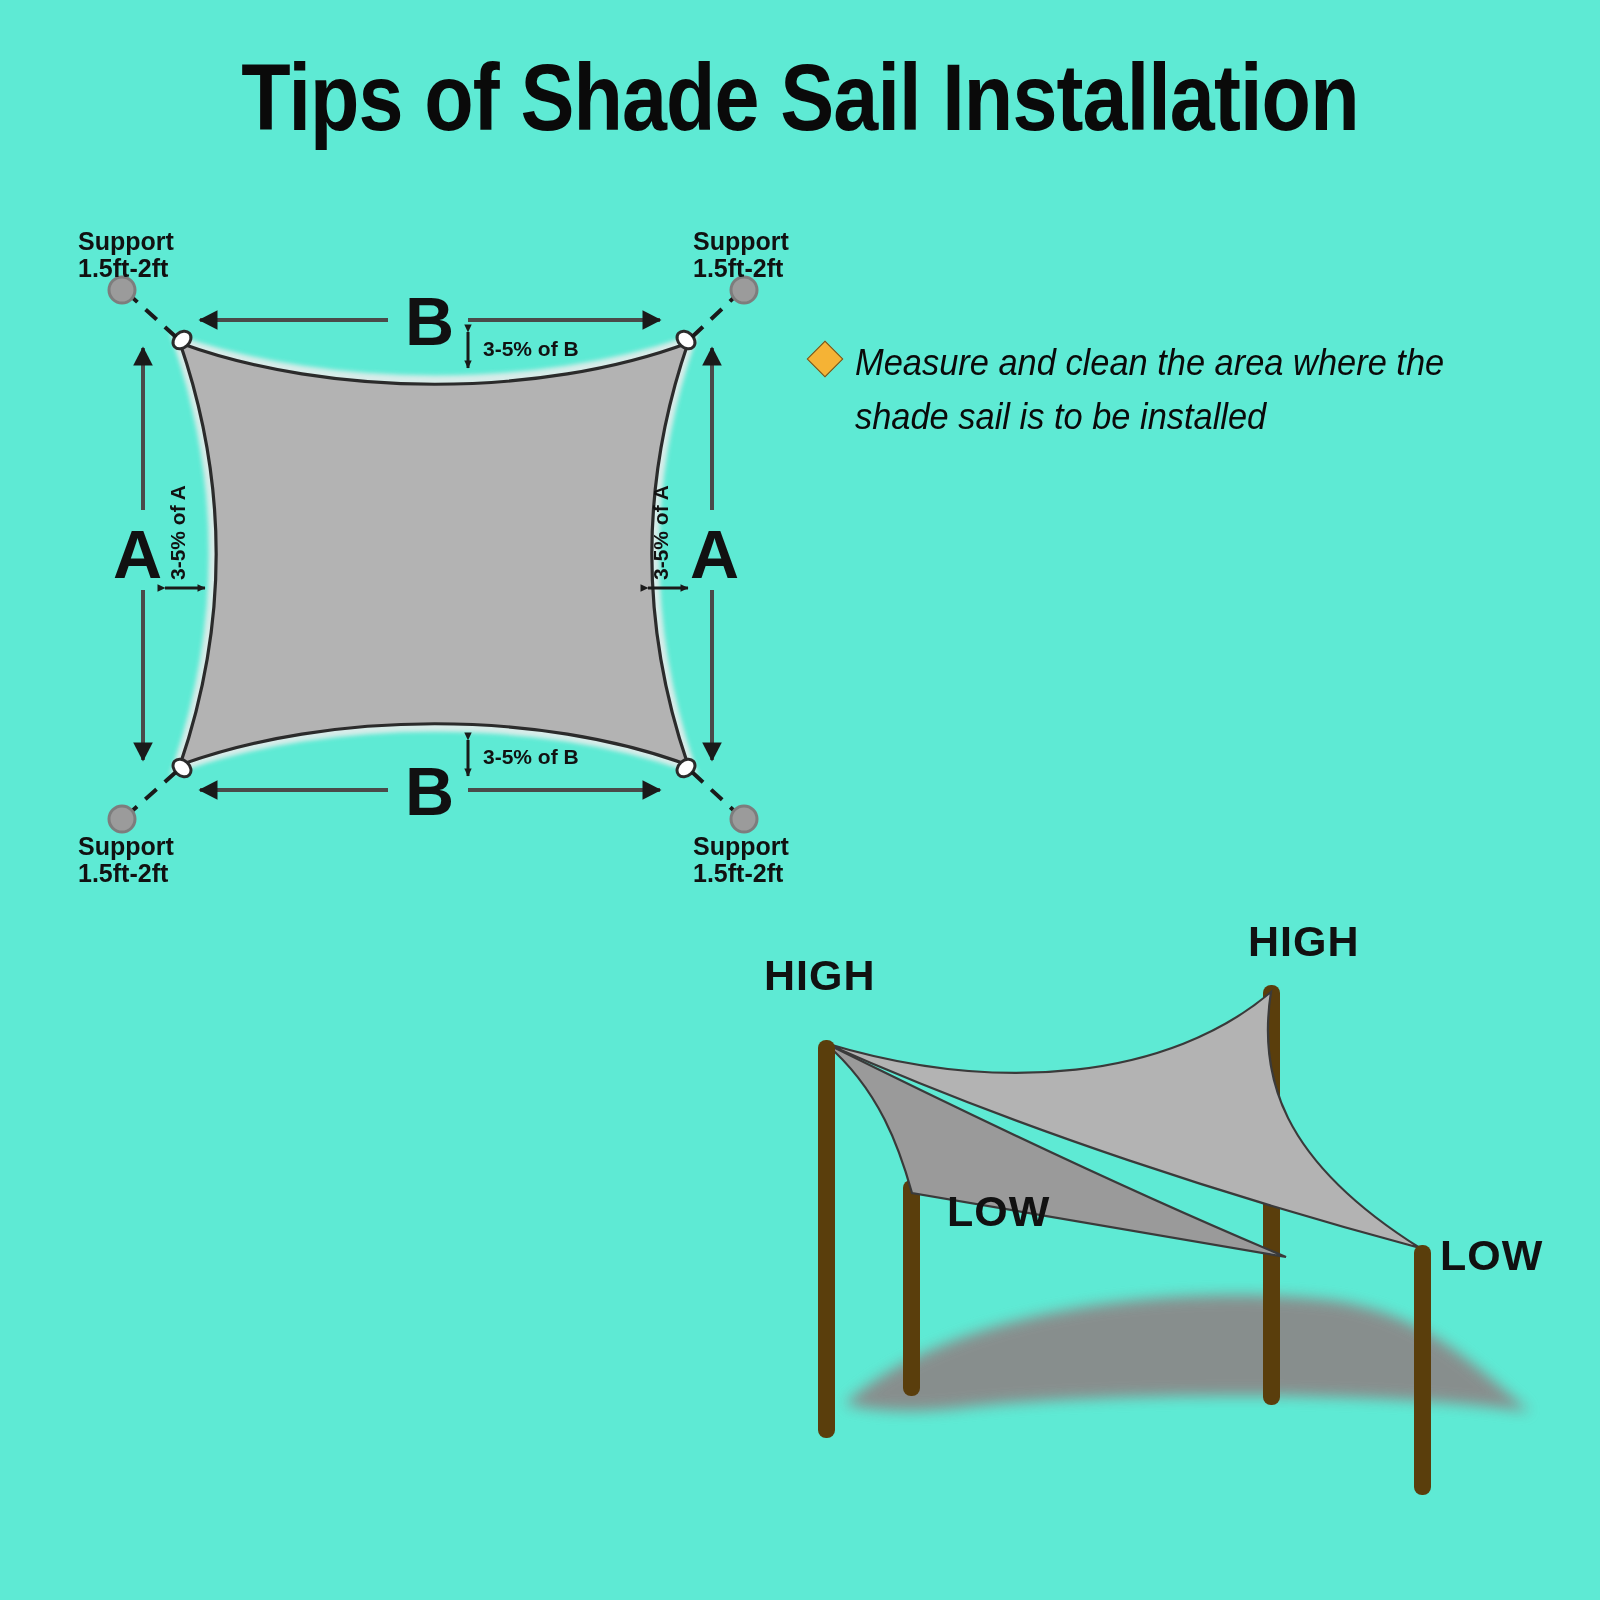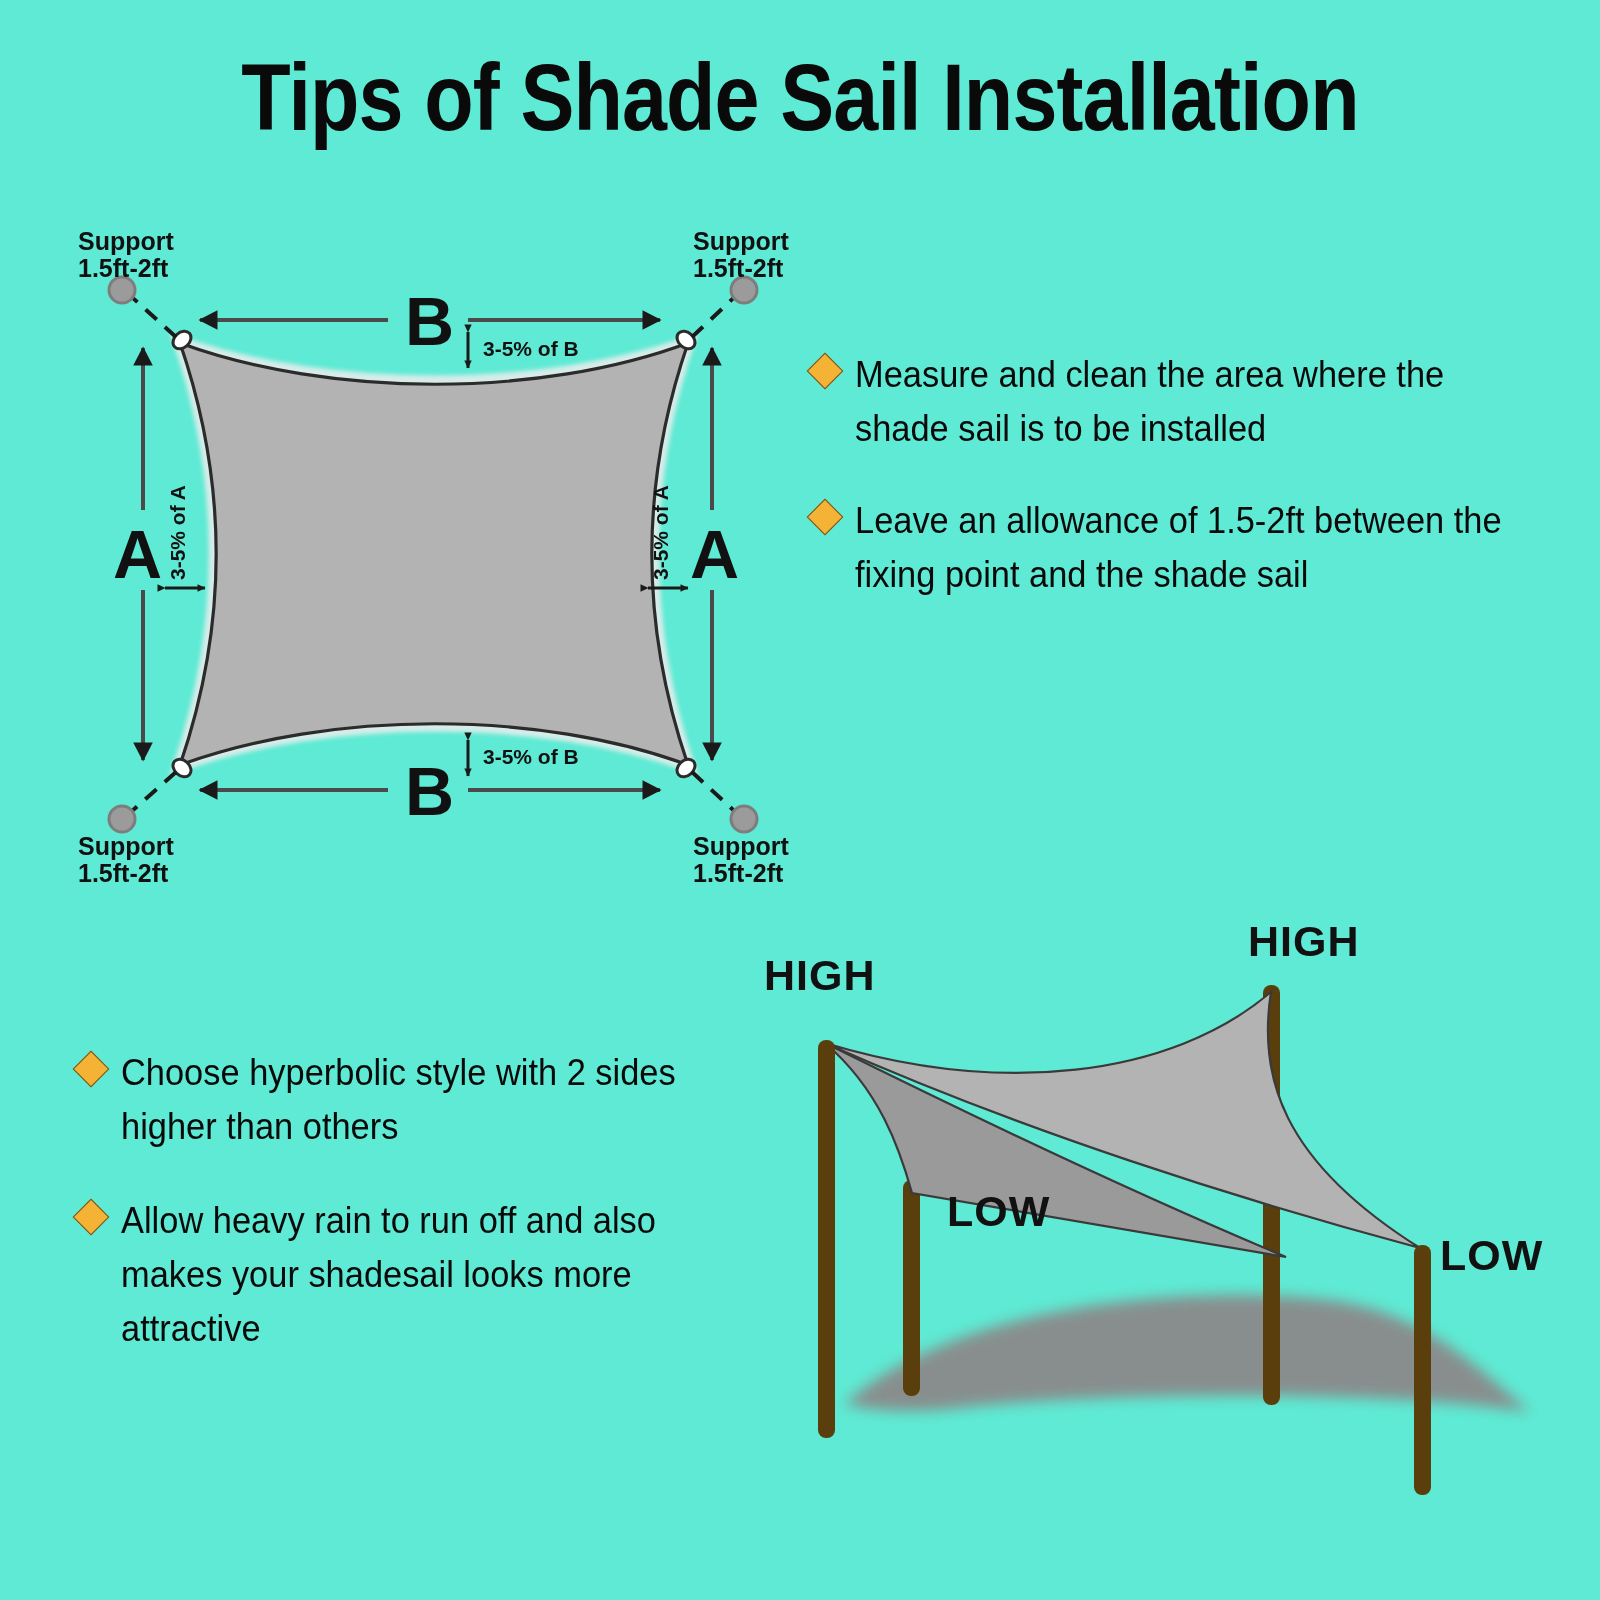--- a/index.html
+++ b/index.html
@@ -67,22 +67,23 @@
     font-size: 37px;
     line-height: 54px;
     font-weight: 400;
     transform: scaleX(0.93);
     transform-origin: left top;
     color: #0a0a0a;
   }
 
   #bullets-right {
     left: 812px;
-    top: 348px;
+    top: 336px;
     width: 760px;
+    font-style: italic;
   }
   #bullets-right .bullet-row { margin-bottom: 38px; }
 
   #bullets-bottom-left {
     left: 78px;
     top: 1046px;
     width: 720px;
   }
   #bullets-bottom-left .bullet-row { margin-bottom: 40px; }
 
@@ -274,30 +275,16 @@
         <text x="1440" y="1270">LOW</text>
       </g>
     </g>
   </svg>
 
   <div class="bullets" id="bullets-right">
     <div class="bullet-row">
       <span class="bullet-diamond"></span>
       <span class="bullet-text">Measure and clean the area where the shade sail is to be installed</span>
     </div>
-    <div class="bullet-row">
-      <span class="bullet-diamond"></span>
-      <span class="bullet-text">Leave an allowance of 1.5-2ft between the fixing point and the shade sail</span>
-    </div>
   </div>
 
-  <div class="bullets" id="bullets-bottom-left">
-    <div class="bullet-row">
-      <span class="bullet-diamond"></span>
-      <span class="bullet-text">Choose hyperbolic style with 2 sides higher than others</span>
-    </div>
-    <div class="bullet-row">
-      <span class="bullet-diamond"></span>
-      <span class="bullet-text">Allow heavy rain to run off and also makes your shadesail looks more attractive</span>
-    </div>
-  </div>
 
 </div>
 
 </body></html>

